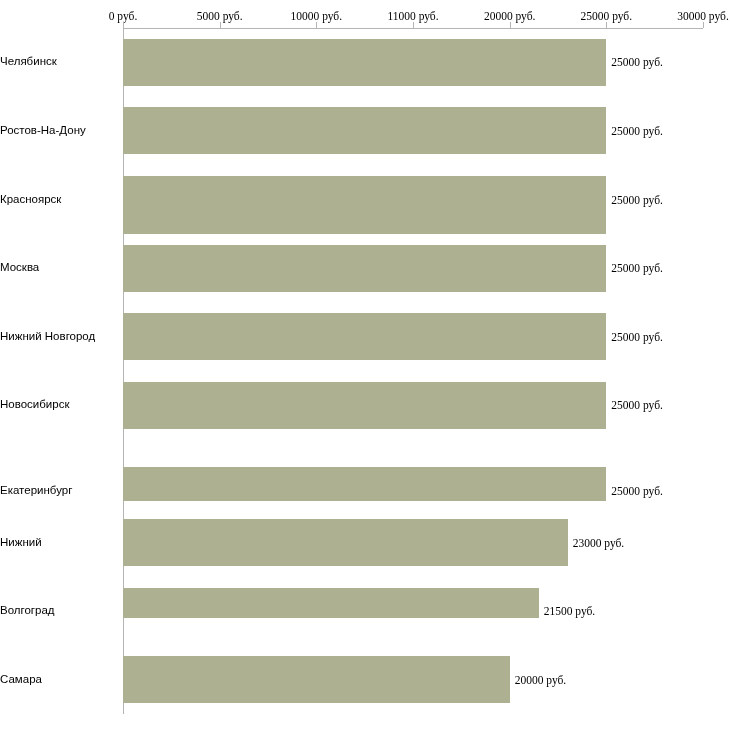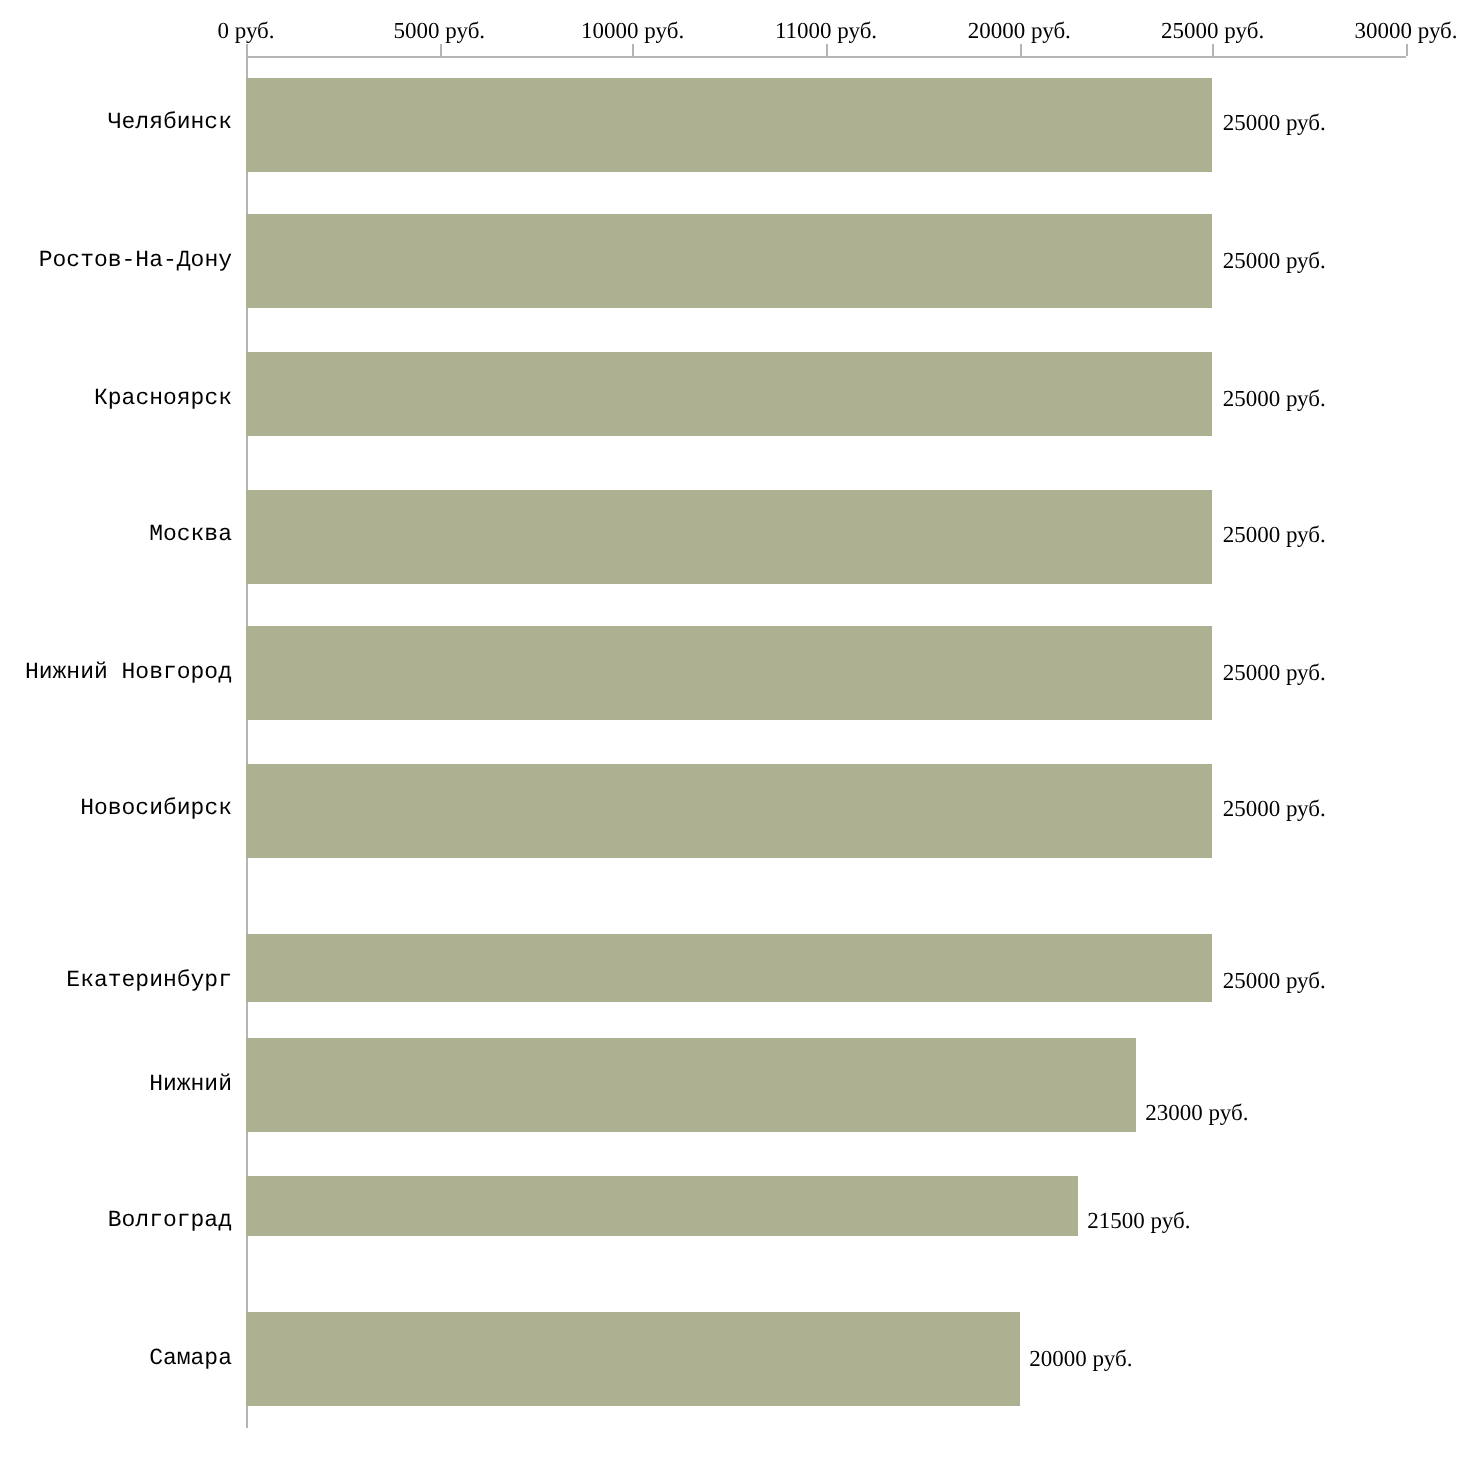--- a/index.html
+++ b/index.html
@@ -53,25 +53,24 @@
   }
   .bar-row {
     position: absolute;
     left: 0;
     width: 730px;
   }
   .cat-label {
     position: absolute;
     right: 0;
     width: 116px;
-    text-align: right;
     font-size: 11.5px;
     line-height: 1;
     white-space: nowrap;
-    font-family: Liberation Mono, monospace;
+    font-family: Liberation Sans, sans-serif;
     color: #000;
   }
   .bar {
     position: absolute;
     background: #adb191;
     height: 100%;
   }
   .bar-value {
     position: absolute;
     font-size: 11.5px;
@@ -108,21 +107,21 @@
       <div class="bar-row" style="top: 38.8px; height: 47px;">
         <div class="cat-label" style="top: 17.5px; left: 0px; width: 116px;">Челябинск</div>
         <div class="bar" style="left: 123px; width: 483.333px; background: rgb(173, 177, 145);"></div>
         <div class="bar-value" style="left: 611.333px; top: 17.5px;">25000 руб.</div>
       </div>
       <div class="bar-row" style="top: 107.4px; height: 47px;">
         <div class="cat-label" style="top: 17.5px; left: 0px; width: 116px;">Ростов-На-Дону</div>
         <div class="bar" style="left: 123px; width: 483.333px; background: rgb(173, 177, 145);"></div>
         <div class="bar-value" style="left: 611.333px; top: 17.5px;">25000 руб.</div>
       </div>
-      <div class="bar-row" style="top: 176px; height: 42px;">
+      <div class="bar-row" style="top: 176px; height: 58px;">
         <div class="cat-label" style="top: 17.5px; left: 0px; width: 116px;">Красноярск</div>
         <div class="bar" style="left: 123px; width: 483.333px; background: rgb(173, 177, 145);"></div>
         <div class="bar-value" style="left: 611.333px; top: 17.5px;">25000 руб.</div>
       </div>
       <div class="bar-row" style="top: 244.6px; height: 47px;">
         <div class="cat-label" style="top: 17.5px; left: 0px; width: 116px;">Москва</div>
         <div class="bar" style="left: 123px; width: 483.333px; background: rgb(173, 177, 145);"></div>
         <div class="bar-value" style="left: 611.333px; top: 17.5px;">25000 руб.</div>
       </div>
       <div class="bar-row" style="top: 313.2px; height: 47px; padding-left: 11px;">
@@ -136,21 +135,21 @@
         <div class="bar-value" style="left: 611.333px; top: 17.5px;">25000 руб.</div>
       </div>
       <div class="bar-row" style="top: 467px; height: 34px;">
         <div class="cat-label" style="top: 17.5px; left: 0px; width: 116px;">Екатеринбург</div>
         <div class="bar" style="left: 123px; width: 483.333px; background: rgb(173, 177, 145);"></div>
         <div class="bar-value" style="left: 611.333px; top: 17.5px;">25000 руб.</div>
       </div>
       <div class="bar-row" style="top: 519px; height: 47px;">
         <div class="cat-label" style="top: 17.5px; left: 0px; width: 116px;">Нижний</div>
         <div class="bar" style="left: 123px; width: 444.667px; background: rgb(173, 177, 145);"></div>
-        <div class="bar-value" style="left: 572.667px; top: 17.5px; margin-top: 14px;">23000 руб.</div>
+        <div class="bar-value" style="left: 572.667px; top: 17.5px;">23000 руб.</div>
       </div>
       <div class="bar-row" style="top: 587.6px; height: 30px;">
         <div class="cat-label" style="top: 17.5px; left: 0px; width: 116px;">Волгоград</div>
         <div class="bar" style="left: 123px; width: 415.667px; background: rgb(173, 177, 145);"></div>
         <div class="bar-value" style="left: 543.667px; top: 17.5px;">21500 руб.</div>
       </div>
       <div class="bar-row" style="top: 656.2px; height: 47px;">
         <div class="cat-label" style="top: 17.5px; left: 0px; width: 116px;">Самара</div>
         <div class="bar" style="left: 123px; width: 386.667px; background: rgb(173, 177, 145);"></div>
         <div class="bar-value" style="left: 514.667px; top: 17.5px;">20000 руб.</div>

